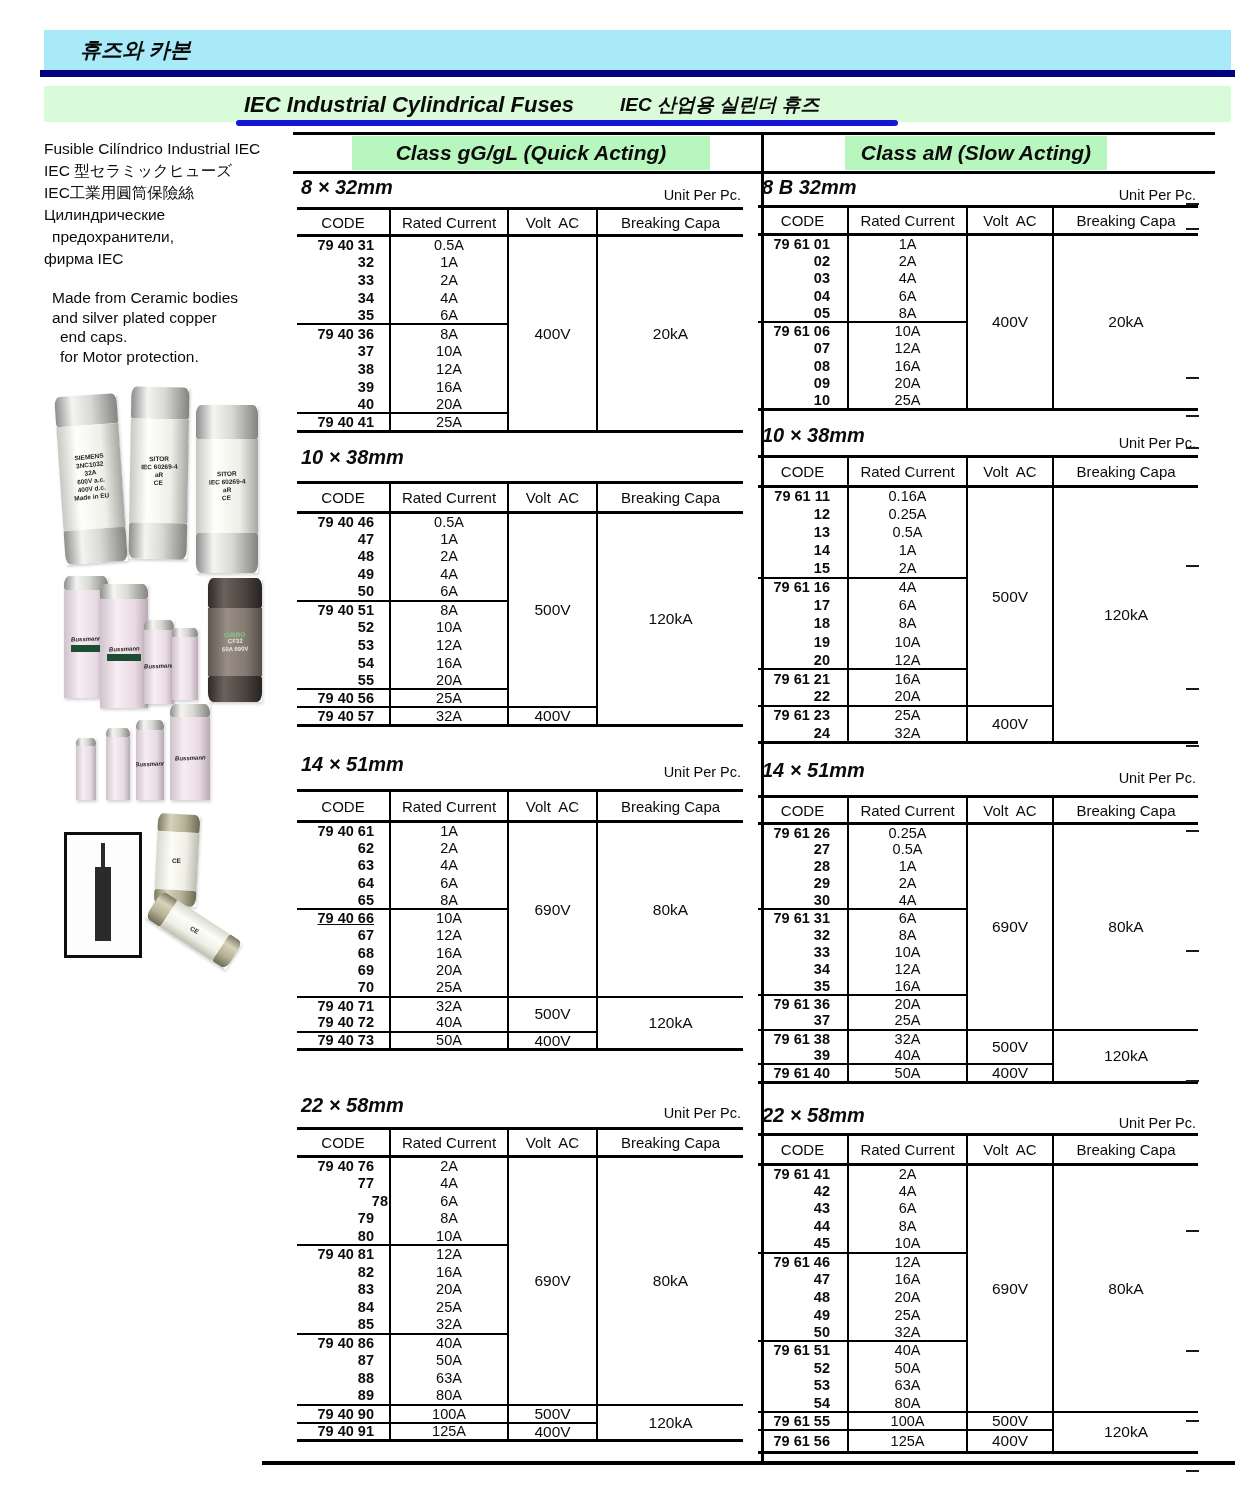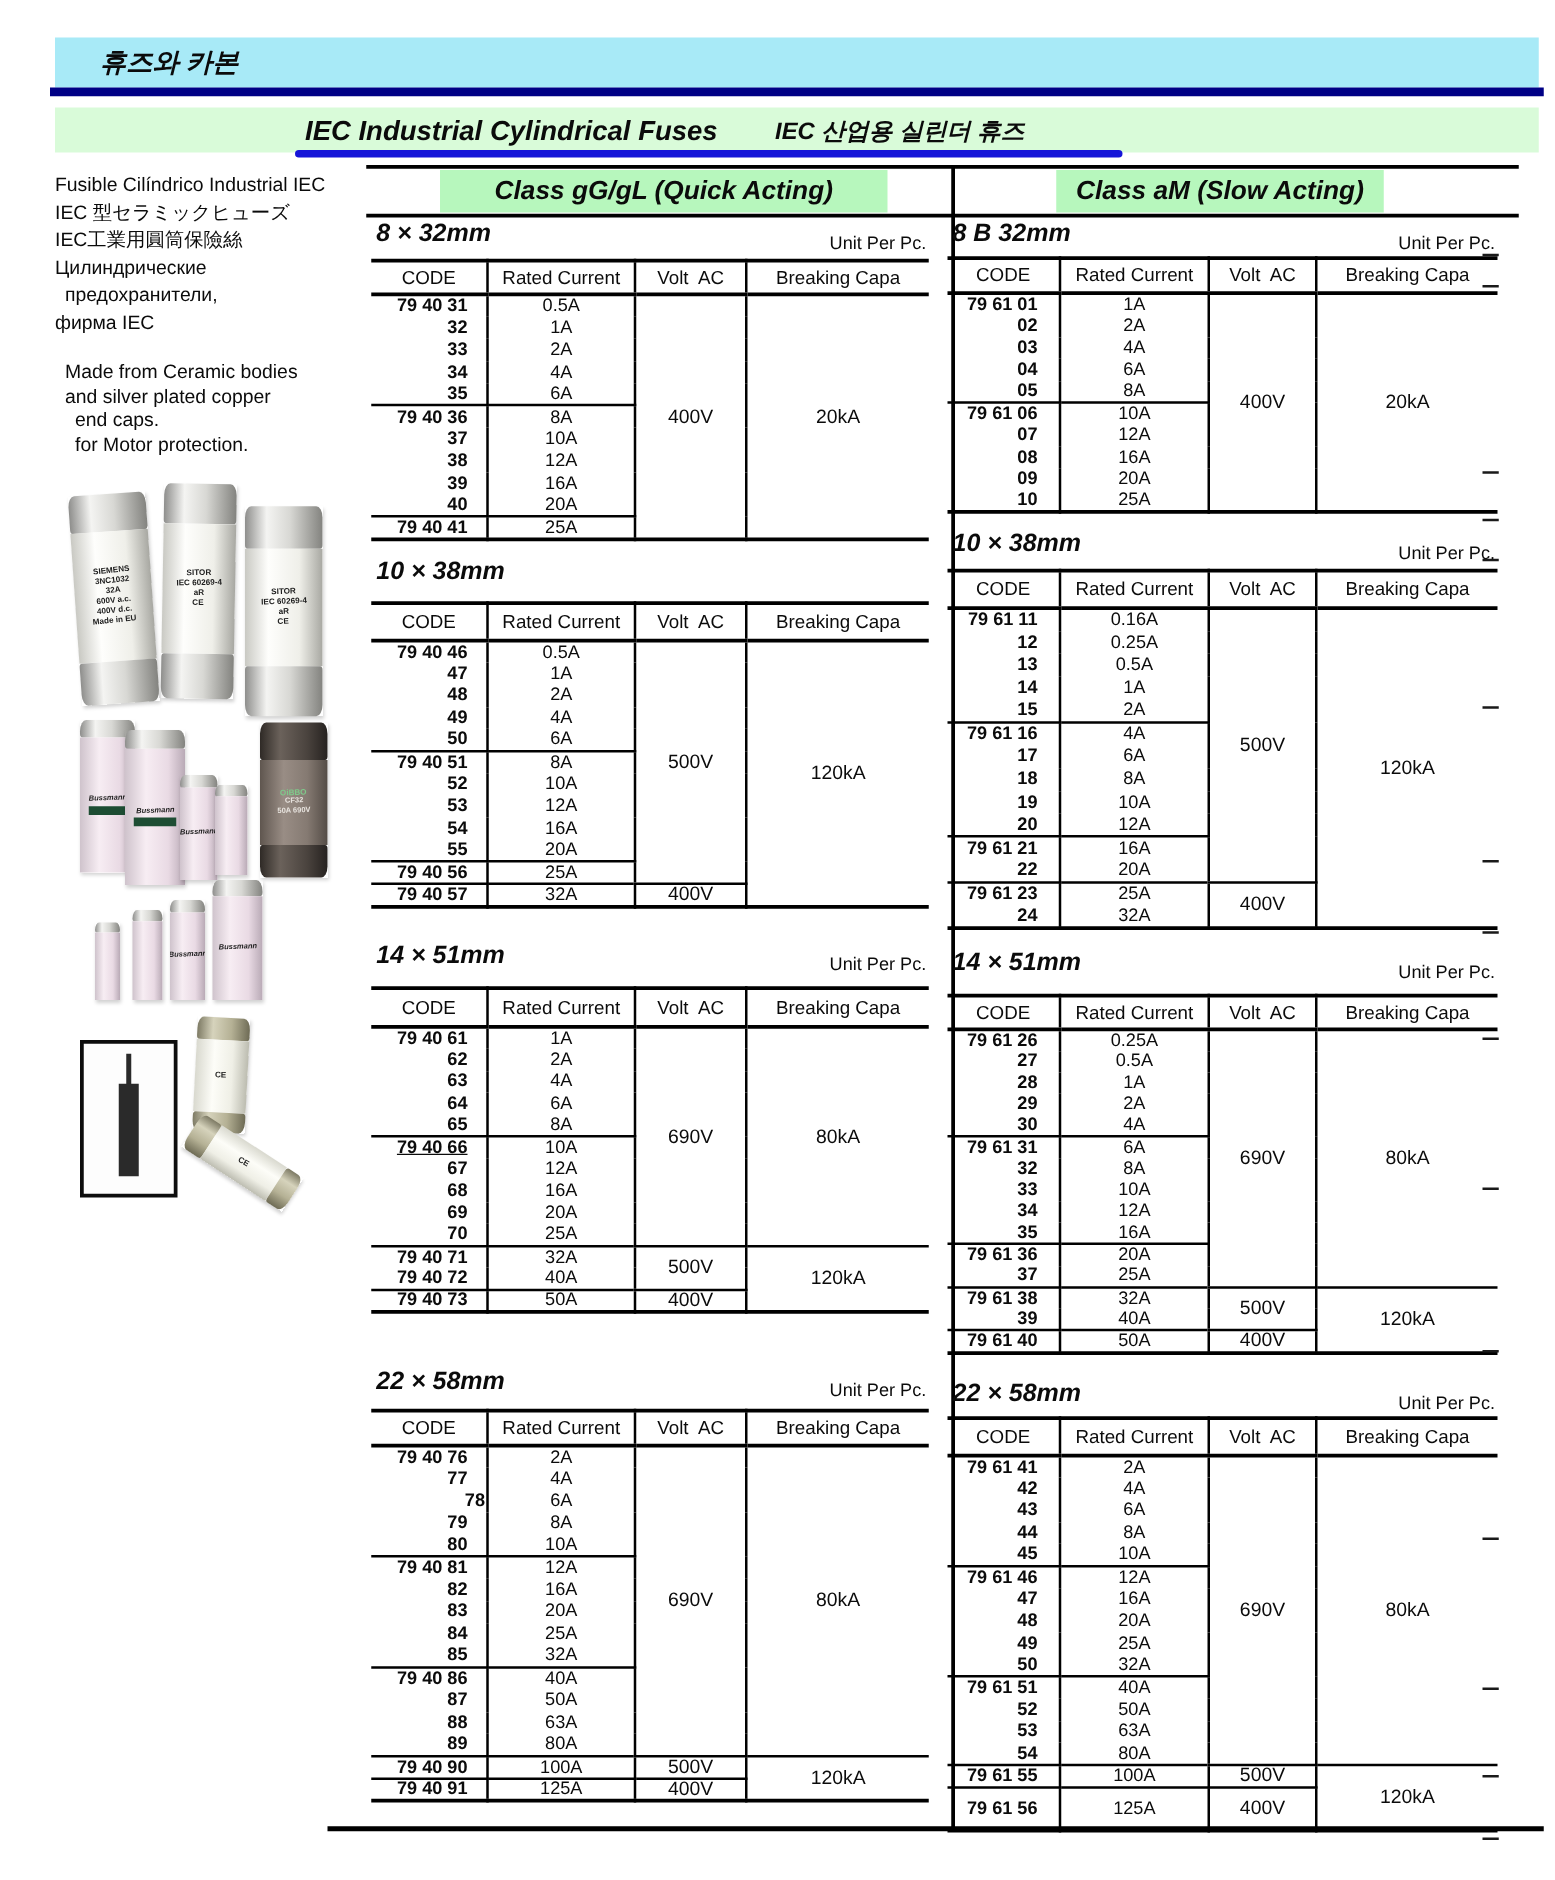--- a/index.html
+++ b/index.html
@@ -856,21 +856,21 @@
         <tr style="height: 17.7px;">
           <td class="code cr ge" style="padding-right: 17px;">54</td>
           <td class="cur cr ge">80A</td>
         </tr>
         <tr style="height: 17.7px;">
           <td class="code cr ge" style="padding-right: 17px;">79 61 55</td>
           <td class="cur cr ge">100A</td>
           <td class="volt cr span" rowspan="1">500V</td>
           <td class="brk span" rowspan="2">120kA</td>
         </tr>
-        <tr style="height: 35px;">
+        <tr style="height: 23px;">
           <td class="code cr ge" style="padding-right: 17px;">79 61 56</td>
           <td class="cur cr ge">125A</td>
           <td class="volt cr span" rowspan="1">400V</td>
         </tr>
       </tbody>
     </table>
   </div>
 <div class="edge-tick" style="top: 203px;"></div>
 <div class="edge-tick" style="top: 228px;"></div>
 <div class="edge-tick" style="top: 377px;"></div>

